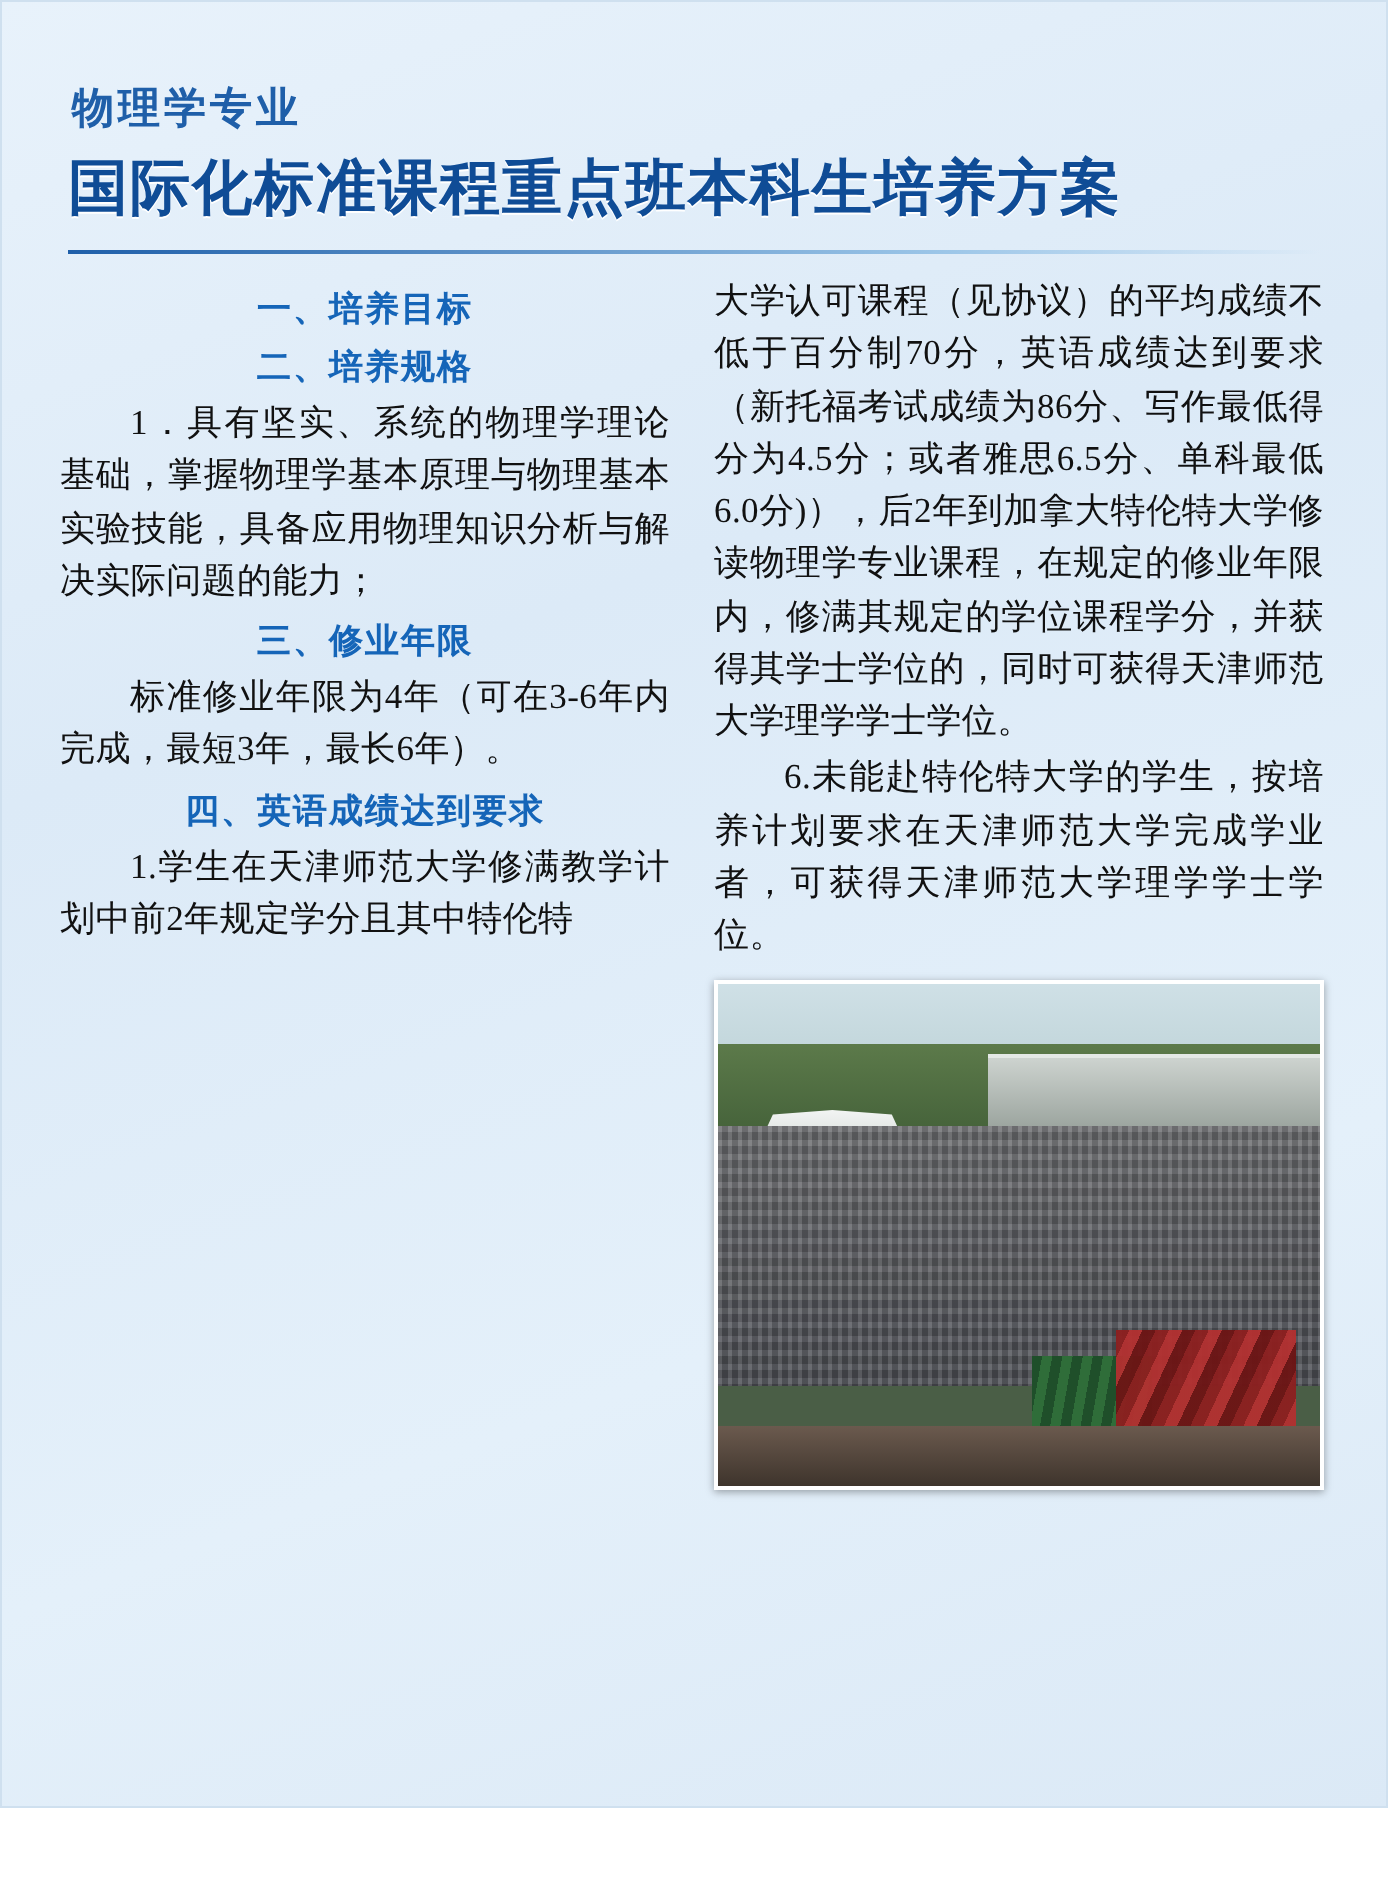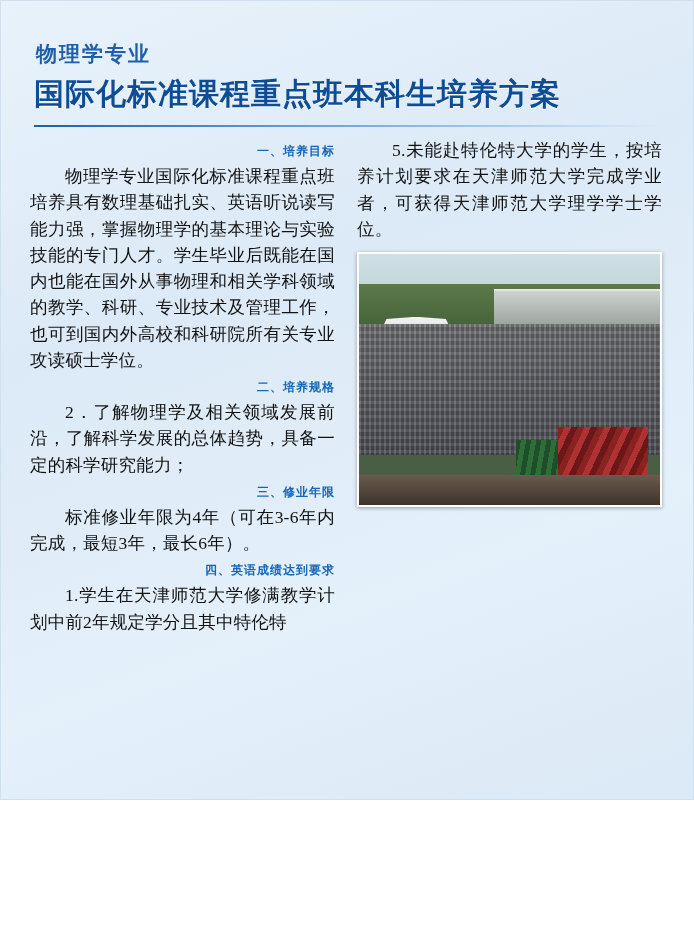--- a/index.html
+++ b/index.html
@@ -9,21 +9,21 @@
   body {
     width: 694px;
     height: 948px;
     background: #ffffff;
     font-family: "Liberation Serif", "DejaVu Serif", serif;
     overflow: hidden;
   }
   .page {
     position: relative;
     width: 694px;
-    height: 800px;
+    height: 904px;
     background: linear-gradient(160deg, #e8f2fb 0%, #dceaf7 35%, #e4f0fa 70%, #dbe9f6 100%);
     box-sizing: border-box;
     padding: 40px 30px 24px 30px;
   }
   .page::after {
     content: "";
     position: absolute;
     left: 0; top: 0; right: 0; bottom: 0;
     border: 1px solid #cfe0ef;
     pointer-events: none;
@@ -53,23 +53,23 @@
     display: flex;
     gap: 22px;
     align-items: flex-start;
   }
   .col {
     width: 305px;
     box-sizing: border-box;
   }
   .sec-head {
     color: #1565b8;
-    font-size: 12px;
+    font-size: 17px;
     font-weight: bold;
-    text-align: right;
+    text-align: center;
     margin: 6px 0 3px 0;
     letter-spacing: 1px;
   }
   p.para {
     margin: 0 0 2px 0;
     font-size: 17.5px;
     line-height: 1.5;
     color: #111111;
     text-align: justify;
     text-indent: 2em;
@@ -140,36 +140,36 @@
 
   <div class="eyebrow">物理学专业</div>
   <div class="main-title">国际化标准课程重点班本科生培养方案</div>
   <div class="rule"></div>
 
   <div class="columns">
 
     <div class="col">
 
       <div class="sec-head">一、培养目标</div>
-      <p class="para">物理学专业国际化标准课程重点班培养具有数理基础扎实、英语听说读写能力强，掌握物理学的基本理论与实验技能的专门人才。学生毕业后既能在国内也能在国外从事物理和相关学科领域的教学、科研、专业技术及管理工作，也可到国内外高校和科研院所有关专业攻读硕士学位。</p>
 
       <div class="sec-head">二、培养规格</div>
-      <p class="para">2．了解物理学及相关领域发展前沿，了解科学发展的总体趋势，具备一定的科学研究能力；</p>
+      <p class="para">1．具有坚实、系统的物理学理论基础，掌握物理学基本原理与物理基本实验技能，具备应用物理知识分析与解决实际问题的能力；</p>
 
       <div class="sec-head">三、修业年限</div>
       <p class="para">标准修业年限为4年（可在3-6年内完成，最短3年，最长6年）。</p>
 
       <div class="sec-head">四、英语成绩达到要求</div>
       <p class="para">1.学生在天津师范大学修满教学计划中前2年规定学分且其中特伦特</p>
 
     </div>
 
     <div class="col">
 
-      <p class="para">5.未能赴特伦特大学的学生，按培养计划要求在天津师范大学完成学业者，可获得天津师范大学理学学士学位。</p>
+      <p class="para noindent">大学认可课程（见协议）的平均成绩不低于百分制70分，英语成绩达到要求（新托福考试成绩为86分、写作最低得分为4.5分；或者雅思6.5分、单科最低6.0分)），后2年到加拿大特伦特大学修读物理学专业课程，在规定的修业年限内，修满其规定的学位课程学分，并获得其学士学位的，同时可获得天津师范大学理学学士学位。</p>
+      <p class="para">6.未能赴特伦特大学的学生，按培养计划要求在天津师范大学完成学业者，可获得天津师范大学理学学士学位。</p>
 
       <div class="photo">
         <div class="ph-sky"></div>
         <div class="ph-trees"></div>
         <div class="ph-bridge"></div>
         <div class="ph-tent"></div>
         <div class="ph-crowd"></div>
         <div class="ph-green"></div>
         <div class="ph-red"></div>
         <div class="ph-stage"></div>

